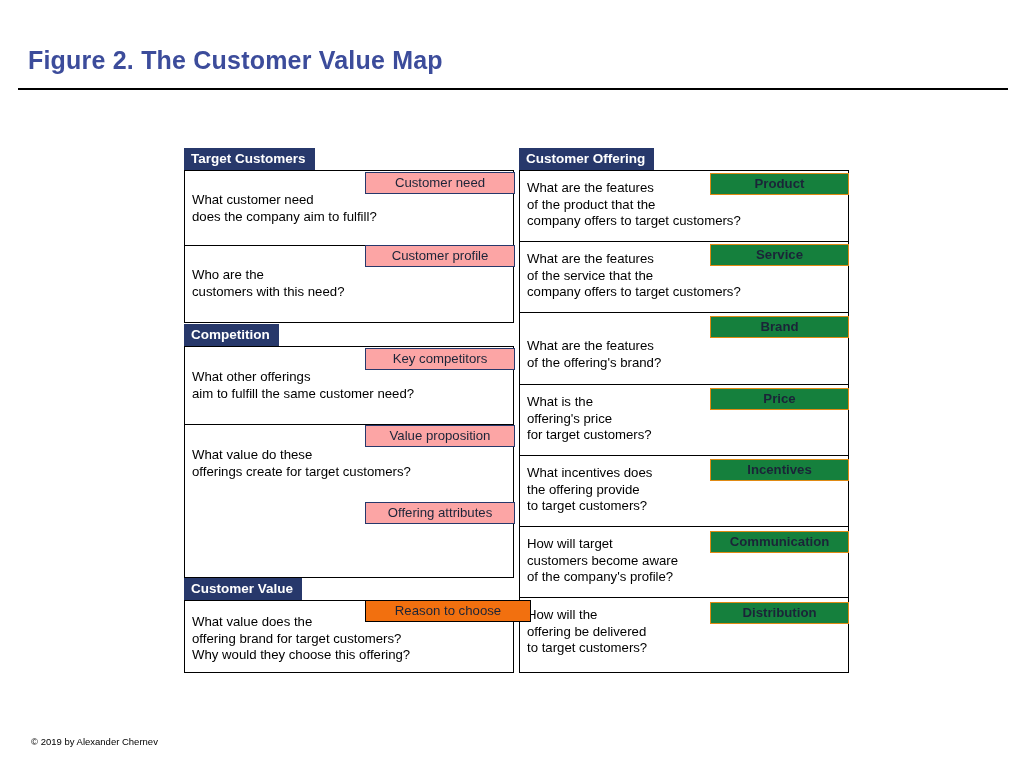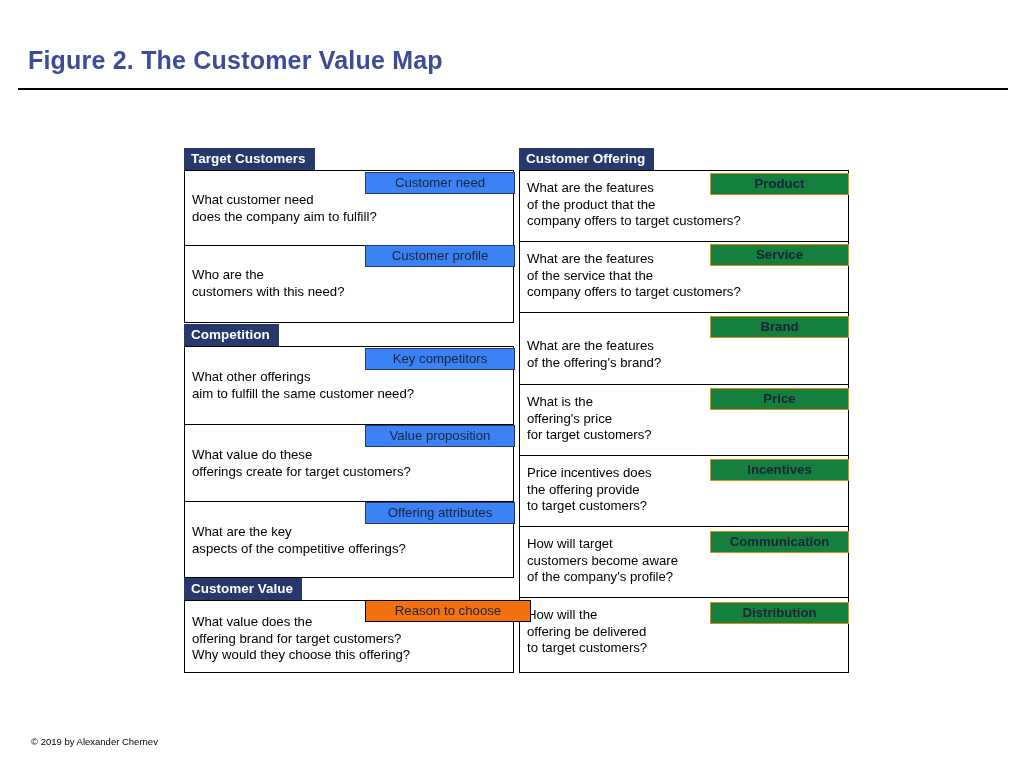--- a/index.html
+++ b/index.html
@@ -108,21 +108,21 @@
     box-sizing: border-box;
     height: 22px;
     line-height: 20px;
     text-align: center;
     font-size: 13.2px;
     color: #1B2438;
     white-space: nowrap;
     z-index: 5;
   }
   .badge.blue {
-    background: #3b82f6;
+    background: #fca5a5;
     border: 1.2px solid #27386B;
   }
   .badge.orange {
     background: #15803d;
     border: 1.2px solid #E08A14;
     font-weight: bold;
   }
   .badge.solid-orange {
     background: #F2700F;
     border: 1.2px solid #000000;
@@ -179,24 +179,20 @@
         <div class="row" style="top:0px; height:77px;">
           <div class="row-text" style="top:22px;">What other offerings
 aim to fulfill the same customer need?</div>
         </div>
 
         <div class="row divider" style="top:77px; height:77px;">
           <div class="row-text" style="top:22px;">What value do these
 offerings create for target customers?</div>
         </div>
 
-        <div class="row divider" style="top:154px; height:76px;">
-          <div class="row-text" style="top:22px;">What are the key
-aspects of the competitive offerings?</div>
-        </div>
       </div>
 
       <div class="badge blue" style="left:181px; top:24px; width:150px;">Key competitors</div>
 
       <div class="badge blue" style="left:181px; top:101px; width:150px;">Value proposition</div>
 
       <div class="badge blue" style="left:181px; top:178px; width:150px;">Offering attributes</div>
     </div>
 
     <div class="group" style="top:430px; height:95px;">
@@ -239,21 +235,21 @@
 of the offering's brand?</div>
         </div>
 
         <div class="row divider" style="top:213px; height:71px;">
           <div class="row-text" style="top:9px;">What is the
 offering's price
 for target customers?</div>
         </div>
 
         <div class="row divider" style="top:284px; height:71px;">
-          <div class="row-text" style="top:9px;">Price incentives does
+          <div class="row-text" style="top:9px;">What incentives does
 the offering provide
 to target customers?</div>
         </div>
 
         <div class="row divider" style="top:355px; height:71px;">
           <div class="row-text" style="top:9px;">How will target
 customers become aware
 of the company's profile?</div>
         </div>
 

